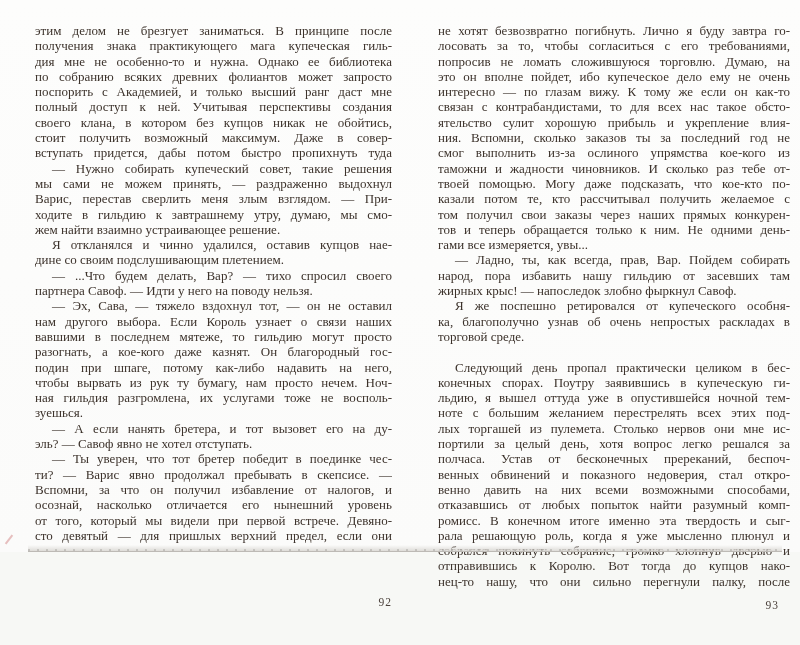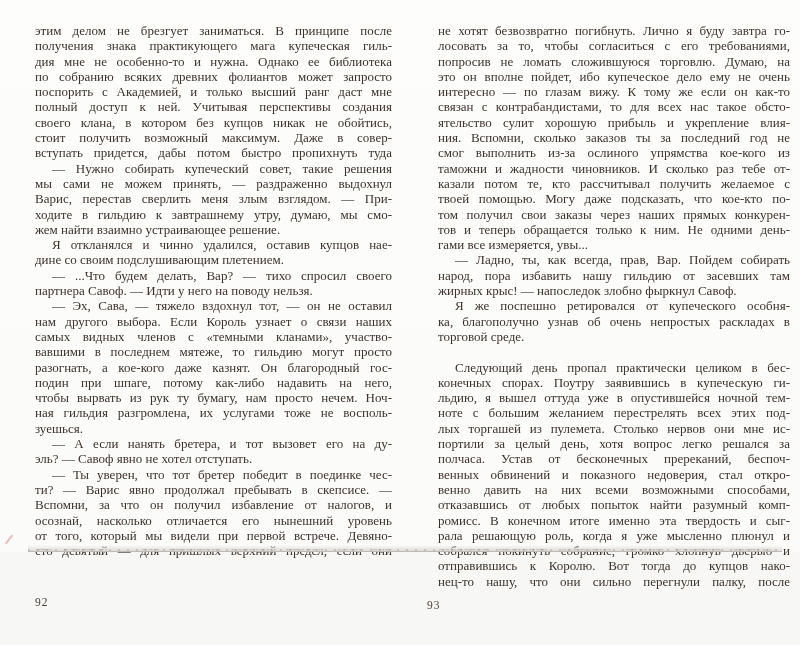--- a/index.html
+++ b/index.html
@@ -29,21 +29,21 @@
     text-align-last: justify;
     white-space: normal;
     height: 15.3px;
     overflow: hidden;
   }
   .line.end { text-align-last: left; }
   .line.indent { text-indent: 17px; }
   .line.blank { height: 15.3px; }
   .page-number {
     margin-top: 7px;
-    text-align: left;
+    text-align: right;
     font-size: 11.5px;
     letter-spacing: 1px;
     color: #4a403a;
   }
   .book-bottom-edge {
     position: absolute;
     left: 28px; right: 18px; bottom: 0;
     height: 6px;
     background:
       repeating-linear-gradient(90deg,
@@ -79,21 +79,20 @@
       <div class="line">мы сами не можем принять, — раздраженно выдохнул</div>
       <div class="line">Варис, перестав сверлить меня злым взглядом. — При-</div>
       <div class="line">ходите в гильдию к завтрашнему утру, думаю, мы смо-</div>
       <div class="line end">жем найти взаимно устраивающее решение.</div>
       <div class="line indent">Я откланялся и чинно удалился, оставив купцов нае-</div>
       <div class="line end">дине со своим подслушивающим плетением.</div>
       <div class="line indent">— ...Что будем делать, Вар? — тихо спросил своего</div>
       <div class="line end">партнера Савоф. — Идти у него на поводу нельзя.</div>
       <div class="line indent">— Эх, Сава, — тяжело вздохнул тот, — он не оставил</div>
       <div class="line">нам другого выбора. Если Король узнает о связи наших</div>
-      <div class="line">самых видных членов с «темными кланами», участво-</div>
       <div class="line">вавшими в последнем мятеже, то гильдию могут просто</div>
       <div class="line">разогнать, а кое-кого даже казнят. Он благородный гос-</div>
       <div class="line">подин при шпаге, потому как-либо надавить на него,</div>
       <div class="line">чтобы вырвать из рук ту бумагу, нам просто нечем. Ноч-</div>
       <div class="line">ная гильдия разгромлена, их услугами тоже не восполь-</div>
       <div class="line end">зуешься.</div>
       <div class="line indent">— А если нанять бретера, и тот вызовет его на ду-</div>
       <div class="line end">эль? — Савоф явно не хотел отступать.</div>
       <div class="line indent">— Ты уверен, что тот бретер победит в поединке чес-</div>
       <div class="line">ти? — Варис явно продолжал пребывать в скепсисе. —</div>
@@ -109,22 +108,22 @@
   <div class="line">не хотят безвозвратно погибнуть. Лично я буду завтра го-</div>
       <div class="line">лосовать за то, чтобы согласиться с его требованиями,</div>
       <div class="line">попросив не ломать сложившуюся торговлю. Думаю, на</div>
       <div class="line">это он вполне пойдет, ибо купеческое дело ему не очень</div>
       <div class="line">интересно — по глазам вижу. К тому же если он как-то</div>
       <div class="line">связан с контрабандистами, то для всех нас такое обсто-</div>
       <div class="line">ятельство сулит хорошую прибыль и укрепление влия-</div>
       <div class="line">ния. Вспомни, сколько заказов ты за последний год не</div>
       <div class="line">смог выполнить из-за ослиного упрямства кое-кого из</div>
       <div class="line">таможни и жадности чиновников. И сколько раз тебе от-</div>
+      <div class="line">твоей помощью. Могу даже подсказать, что кое-кто по-</div>
       <div class="line">казали потом те, кто рассчитывал получить желаемое с</div>
-      <div class="line">твоей помощью. Могу даже подсказать, что кое-кто по-</div>
       <div class="line">том получил свои заказы через наших прямых конкурен-</div>
       <div class="line">тов и теперь обращается только к ним. Не одними день-</div>
       <div class="line end">гами все измеряется, увы...</div>
       <div class="line indent">— Ладно, ты, как всегда, прав, Вар. Пойдем собирать</div>
       <div class="line">народ, пора избавить нашу гильдию от засевших там</div>
       <div class="line end">жирных крыс! — напоследок злобно фыркнул Савоф.</div>
       <div class="line indent">Я же поспешно ретировался от купеческого особня-</div>
       <div class="line">ка, благополучно узнав об очень непростых раскладах в</div>
       <div class="line end">торговой среде.</div>
       <div class="line blank"></div>

